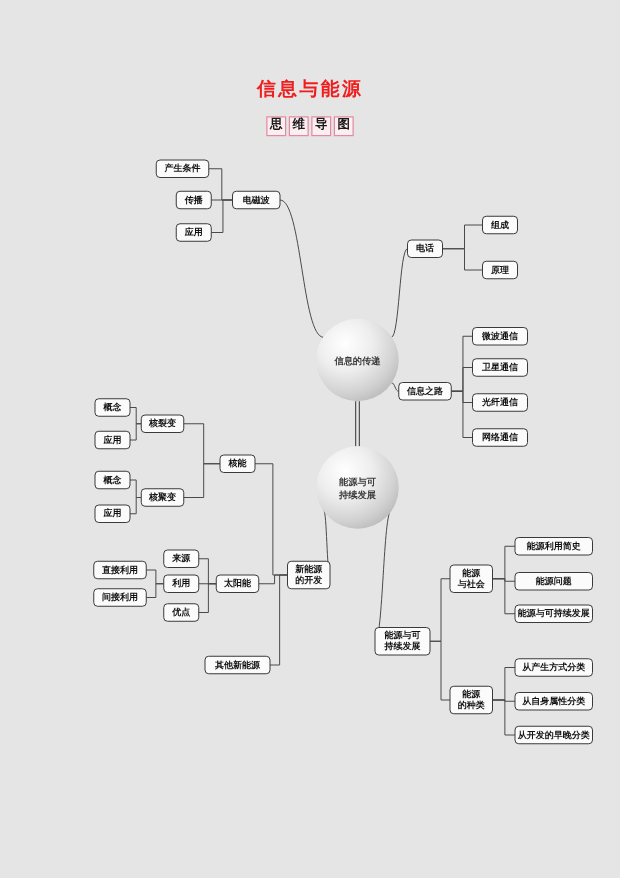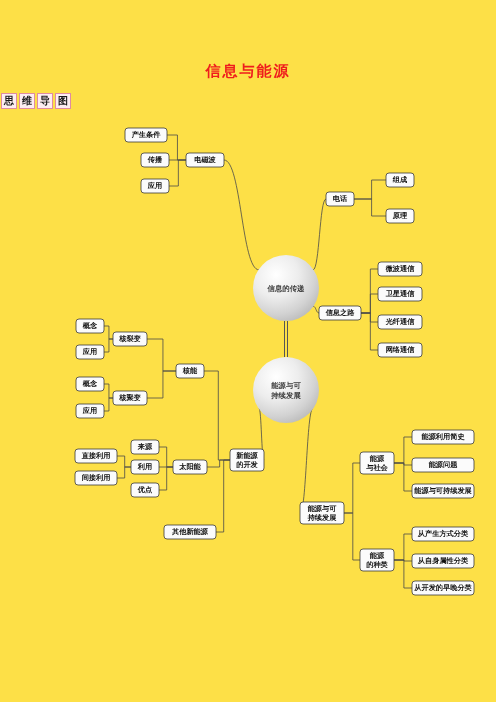--- a/index.html
+++ b/index.html
@@ -12,39 +12,40 @@
     height: 702px;
     position: relative;
     font-family: "DejaVu Sans", "Liberation Sans", sans-serif;
     overflow: hidden;
   }
   #page {
     position: absolute;
     left: 0; top: 0;
     width: 496px;
     height: 702px;
-    background: #fde047;
+    background: #e5e5e5;
   }
   .title {
     position: absolute;
     left: 0;
     top: 62px;
     width: 496px;
     text-align: center;
     color: #ef1d1d;
     font-size: 15px;
     font-weight: bold;
     letter-spacing: 2px;
   }
   .subtitle {
     position: absolute;
     left: 0;
     top: 89px;
     width: 496px;
-    text-align: left;
+    text-align: center;
+    font-family: Liberation Mono, monospace;
   }
   .subtitle span {
     display: inline-block;
     border: 1px solid #e08ca0;
     background: #fdeef2;
     color: #1a1a1a;
     font-size: 10px;
     font-weight: bold;
     line-height: 12px;
     padding: 1px 2px;

